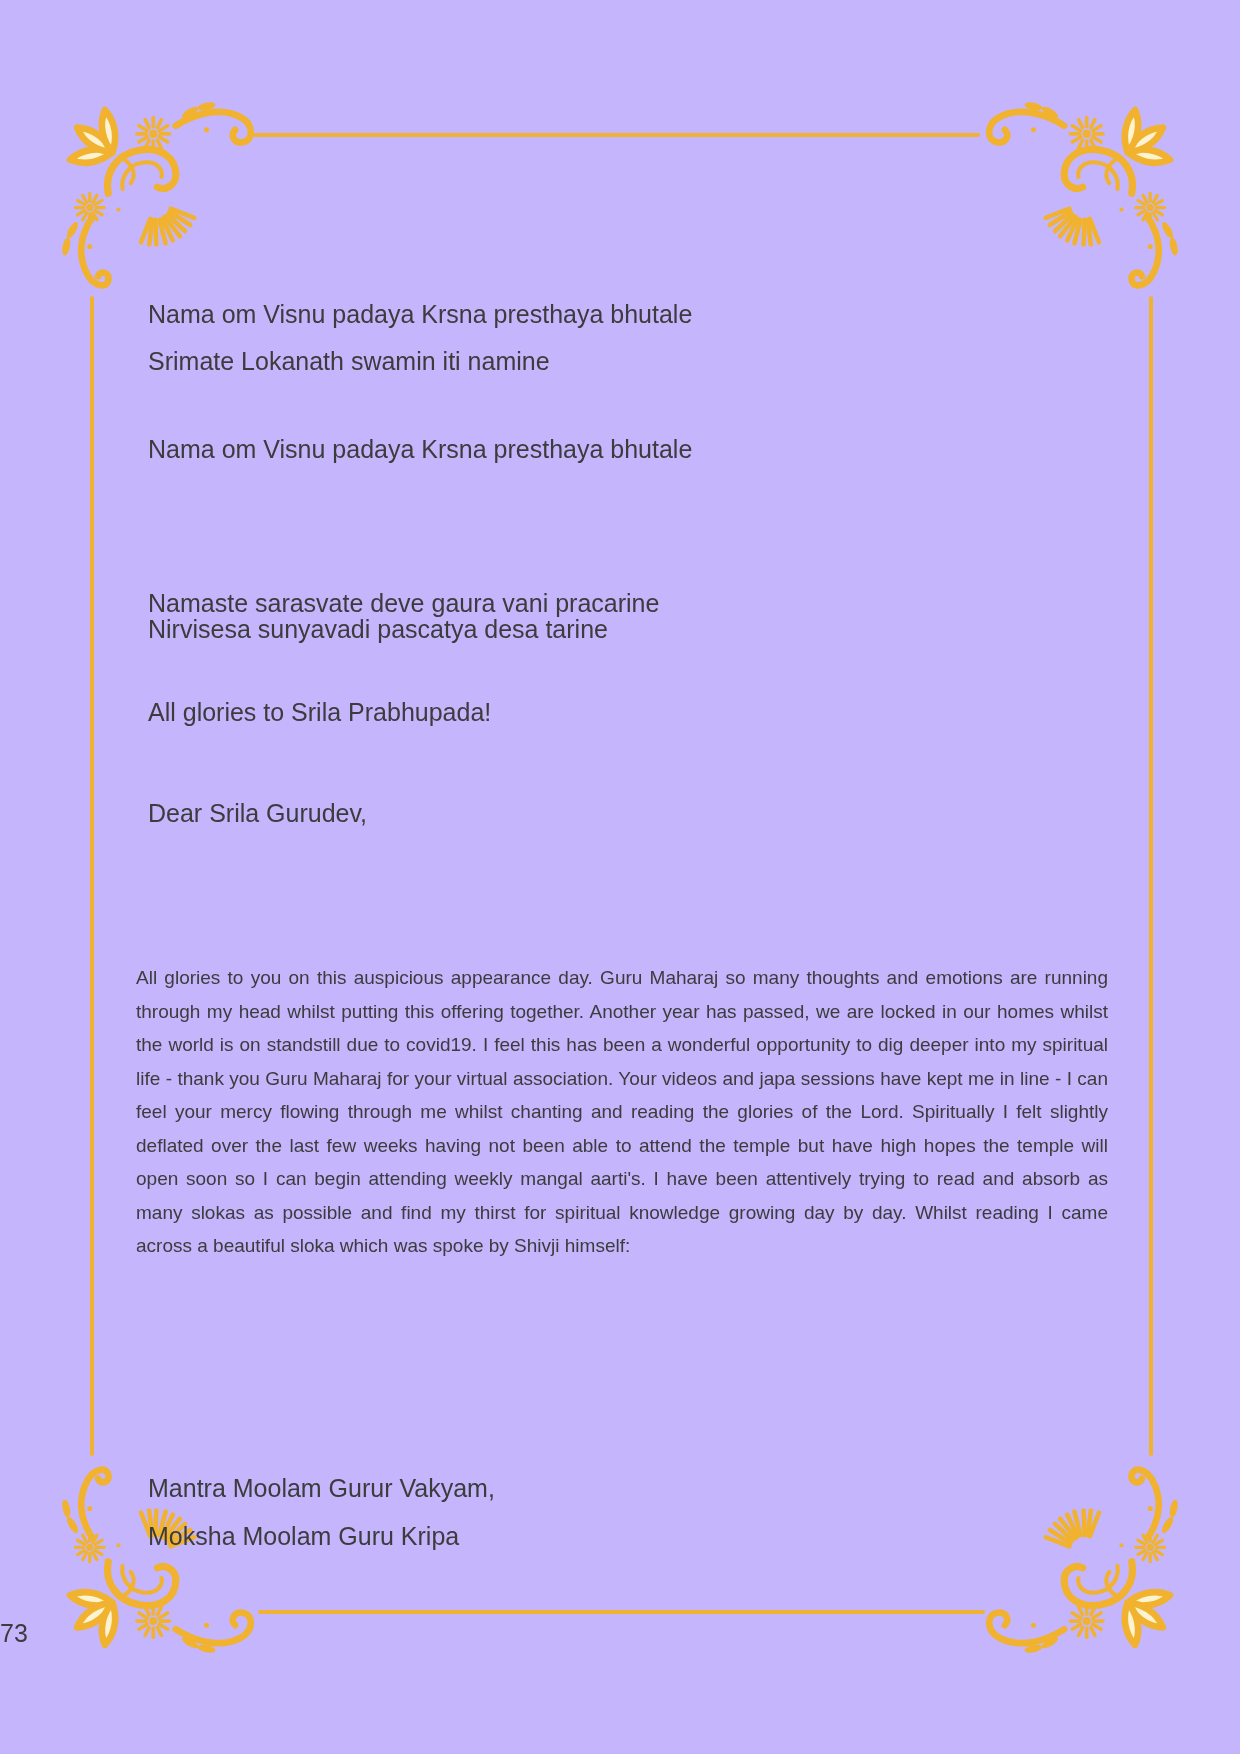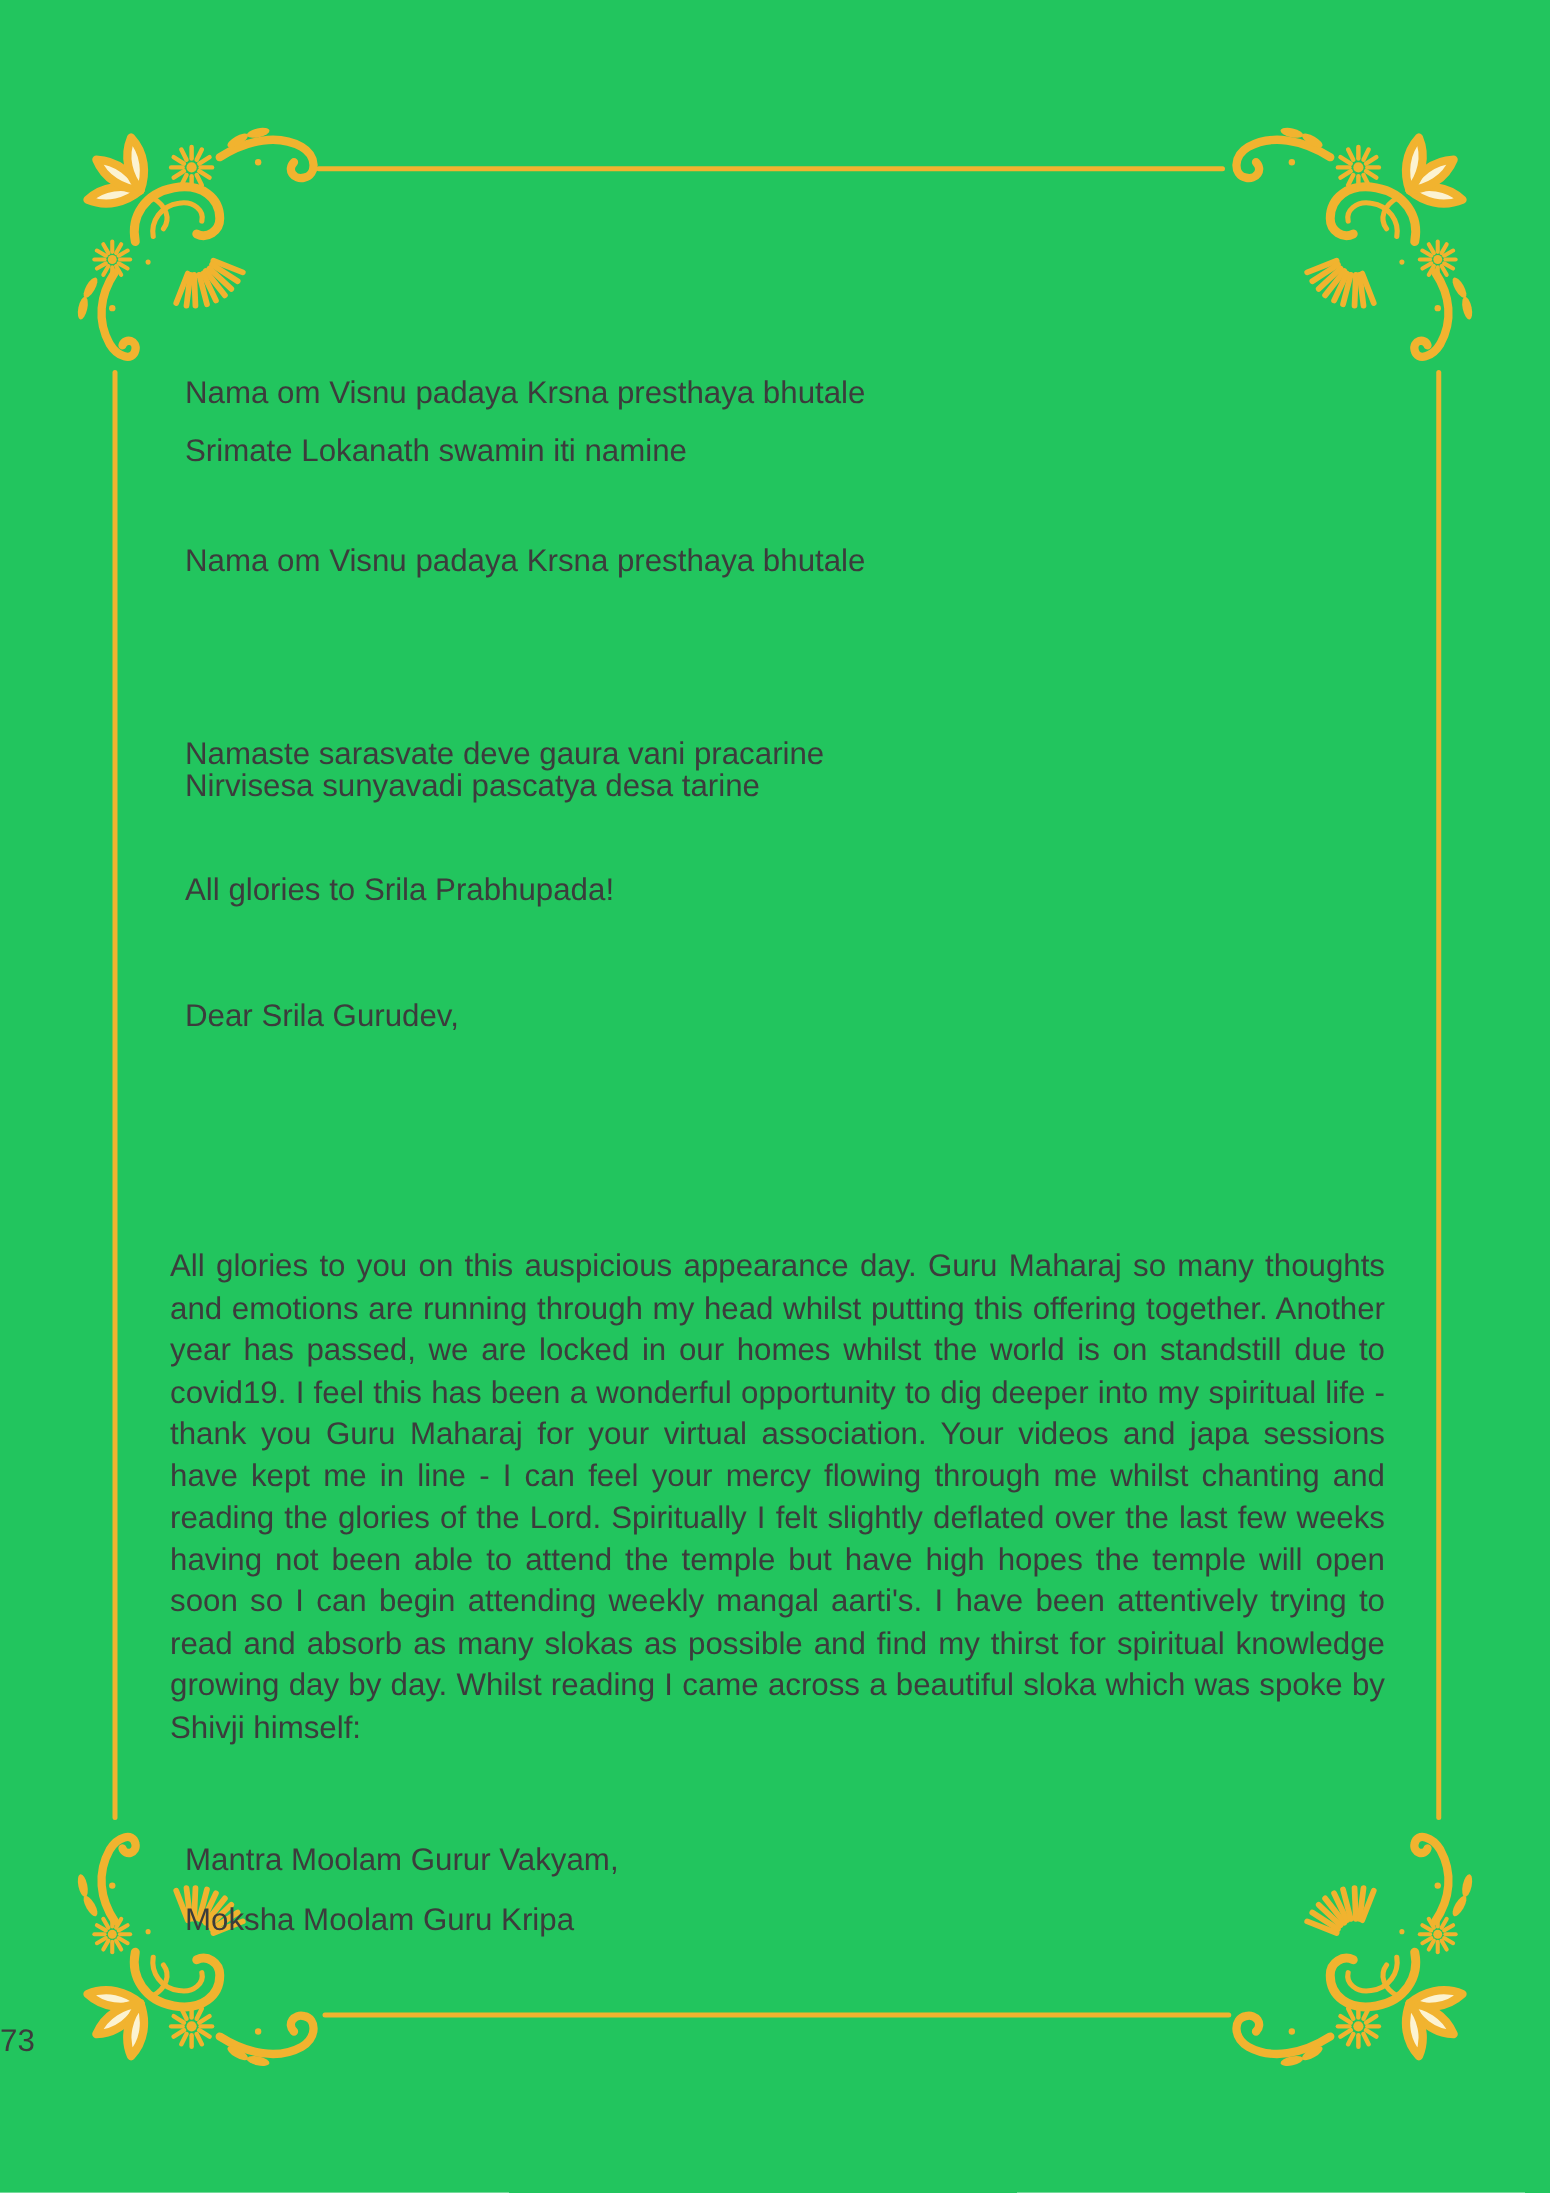--- a/index.html
+++ b/index.html
@@ -1,20 +1,20 @@
 <!DOCTYPE html>
 <html><head>
 <meta charset="utf-8">
 <style>
   html,body{margin:0;padding:0;}
   body{font-family:"Liberation Sans","DejaVu Sans",sans-serif;}
   .page{
     position:relative;
     width:1240px;height:1754px;
-    background:#22c55e;
+    background:#c4b5fd;
     overflow:hidden;
   }
   
   .hline{position:absolute;height:4px;background:#F1B32F;border-radius:2px;}
   .hline.top{left:253px;top:133px;width:727px;}
   .hline.bottom{left:258px;top:1610px;width:727px;}
   .vline{position:absolute;width:4px;background:#F1B32F;border-radius:2px;}
   .vline.left{left:90px;top:296px;height:1160px;}
   .vline.right{left:1149px;top:296px;height:1160px;}
   
@@ -27,21 +27,21 @@
   .line{
     position:absolute;left:148px;
     font-size:25px;line-height:1.2;
     color:#3C3C3C;white-space:pre;
   }
   .para{
     position:absolute;left:136px;width:972px;margin:0;
     text-align:justify;color:#3C3C3C;
   }
   .para.p1{top:846px;font-size:22px;line-height:32px;}
-  .para.p2{top:961px;font-size:25px;line-height:33.5px;margin-top:36px;}
+  .para.p2{top:961px;font-size:19px;line-height:33.5px;}
   .page-number{
     position:absolute;top:1619px;left:0;width:1240px;
     text-align:left;font-size:25px;color:#3C3C3C;
   }
 </style>
 </head>
 <body>
 
 <div class="page">
 

